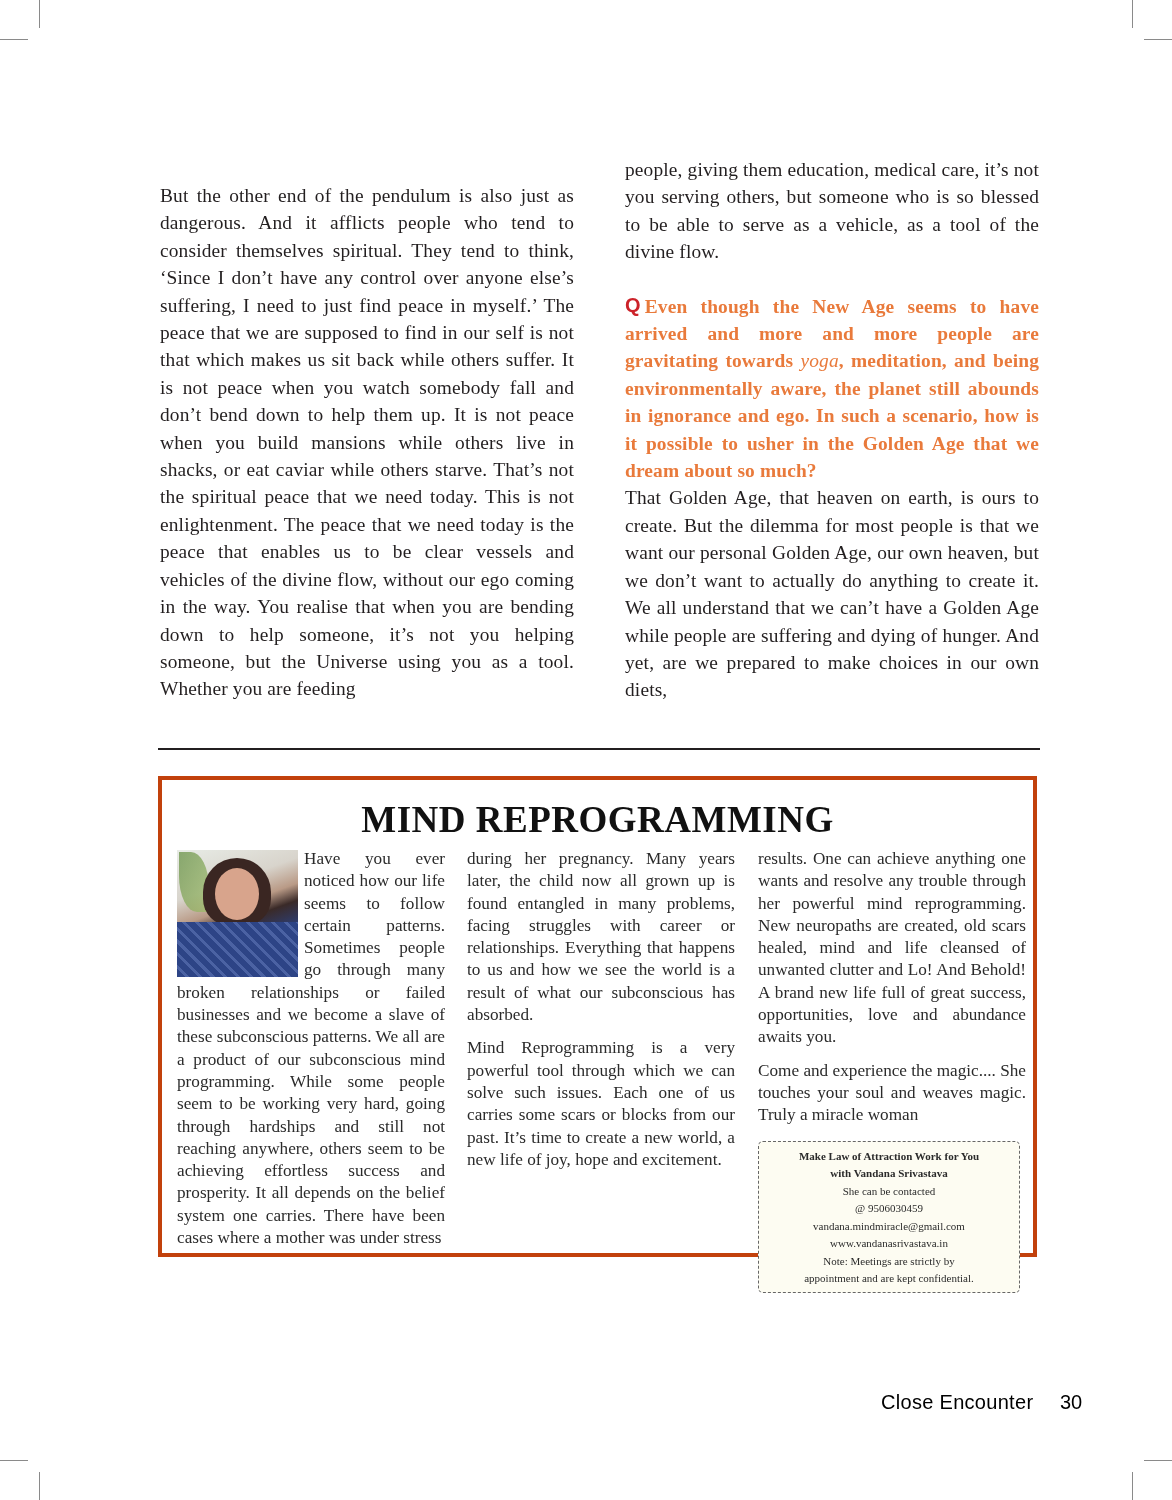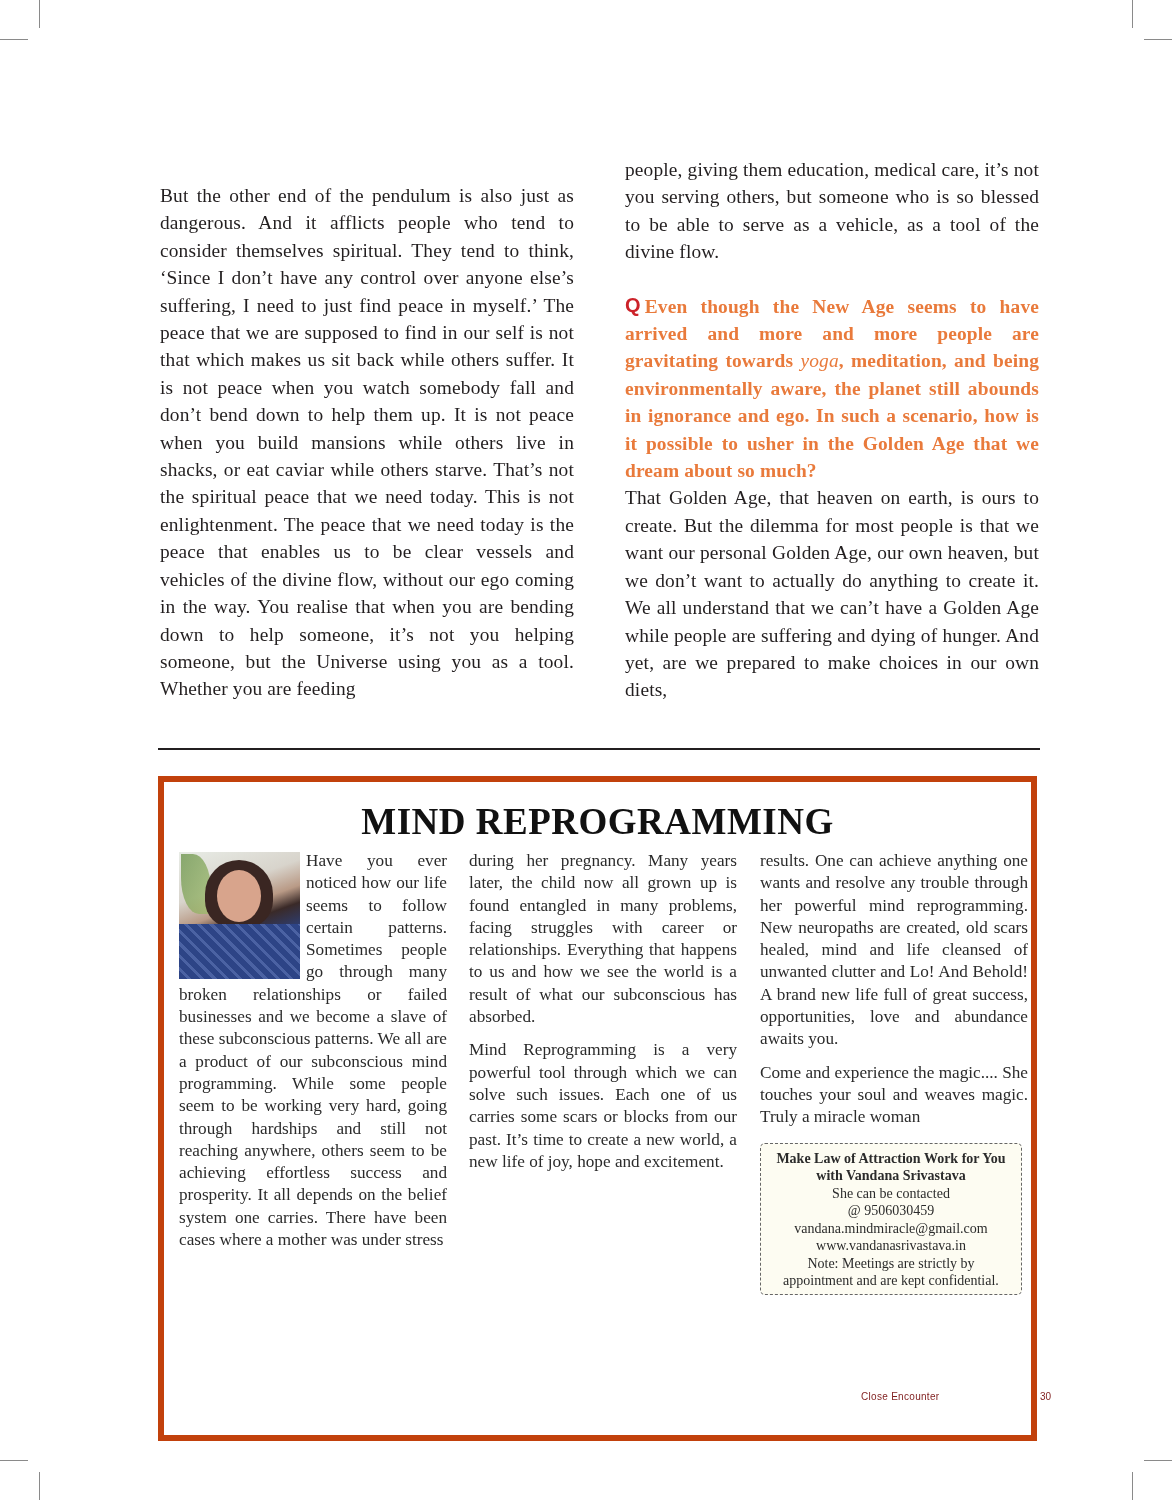--- a/index.html
+++ b/index.html
@@ -24,22 +24,22 @@
   }
   .question em { font-weight: normal; }
   .q-mark {
     display: inline-block; color: #cc2229; font-family: "Liberation Sans", sans-serif;
     font-weight: bold; font-size: 20px; margin-right: 4px; transform: translateY(-1px);
   }
 
   .rule { position: absolute; left: 158px; width: 882px; height: 2px; background: #231f20; top: 748px; }
 
   .ad-box {
-    position: absolute; left: 158px; top: 776px; width: 879px; height: 665px;
-    border: 6px solid #c2410c; box-sizing: border-box;
+    position: absolute; left: 158px; top: 776px; width: 879px; height: 481px;
+    border: 4px solid #c2410c; box-sizing: border-box;
   }
   .ad-title {
     position: absolute; left: 0; right: 0; top: 18px; text-align: center;
     font-size: 37px; font-weight: bold; letter-spacing: 0.5px; color: #111;
   }
   .ad-col {
     position: absolute; top: 68px; width: 268px;
     font-size: 17.2px; line-height: 22.3px; text-align: justify; color: #2b2b2b;
   }
   .ad-col p { margin: 0 0 11px 0; }
@@ -65,27 +65,27 @@
     background: repeating-linear-gradient(45deg, #2d4486 0 6px, #4b62a3 6px 9px);
   }
   .photo .leaf {
     position: absolute; left: 2px; top: 2px; width: 30px; height: 60px;
     background: linear-gradient(120deg, #5f8a3c, #9fbf6a); opacity: .7; border-radius: 0 60% 0 60%;
   }
 
   .contact {
     margin-top: 14px; border: 1.5px dashed #666; border-radius: 5px;
     background: #fdfcf2; padding: 6px 4px 4px 4px; text-align: center;
-    font-size: 14px; line-height: 17.5px; color: #2b2b2b; width: 262px; box-sizing: border-box;
+    font-size: 11px; line-height: 17.5px; color: #2b2b2b; width: 262px; box-sizing: border-box;
   }
   .contact .heading { font-weight: bold; }
 
   .footer {
     position: absolute; top: 1391px; font-family: "Liberation Sans", "DejaVu Sans", sans-serif;
-    font-size: 10px; color: #7f1d1d;
+    font-size: 20px; color: #000000; margin-left: 20px;
   }
   #footer-section { left: 861px; letter-spacing: 0.3px; }
   #footer-page { left: 1040px; }
 </style>
 </head>
 <body>
 
 <div class="crop v" style="left:39px; top:0;"></div>
 <div class="crop h" style="left:0; top:39px;"></div>
 <div class="crop v" style="left:1132px; top:0;"></div>

